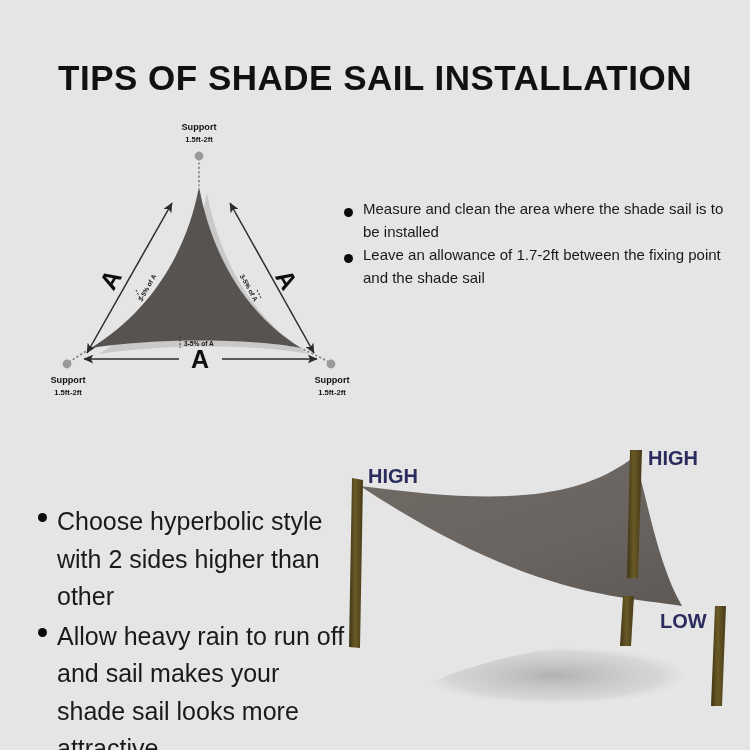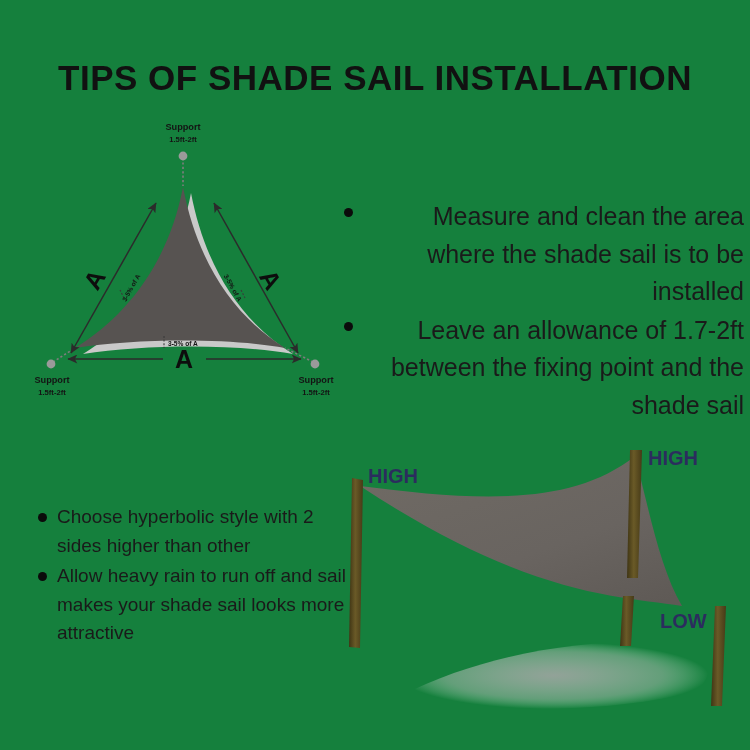--- a/index.html
+++ b/index.html
@@ -12,42 +12,42 @@
     height: 750px;
     position: relative;
     overflow: hidden;
     font-family: "Liberation Sans", sans-serif;
     -webkit-font-smoothing: antialiased;
   }
 
   #page {
     position: absolute;
     inset: 0;
-    background: #15803d;
+    background: #e5e5e5;
   }
 
   
   .title {
     position: absolute;
     top: 58px;
     left: 0;
     width: 750px;
     text-align: center;
     font-family: "Liberation Sans", sans-serif;
     font-size: 35px;
     font-weight: bold;
     letter-spacing: 0.5px;
     color: #111111;
     white-space: nowrap;
   }
 
   
   .panel-tri {
     position: absolute;
-    left: 20px;
+    left: 36px;
     top: 112px;
     width: 340px;
     height: 300px;
   }
   .panel-sail {
     position: absolute;
     left: 330px;
     top: 428px;
     width: 420px;
     height: 295px;
@@ -81,22 +81,22 @@
     background: #0b0b0b;
     margin-top: 10px;
     margin-right: 10px;
   }
   .bullet-text {
     flex: 1 1 auto;
     font-family: "Liberation Sans", sans-serif;
     color: #1a1a1a;
     line-height: 1.50;
   }
-  .bullets.top-right .bullet-text { font-size: 25px; text-align: right; }
-  .bullets.bottom-left .bullet-text { font-size: 19px; }
+  .bullets.top-right .bullet-text { font-size: 15px; }
+  .bullets.bottom-left .bullet-text { font-size: 25px; }
   .bullets.top-right .bullet-row { margin-bottom: 1px; }
   .bullets.bottom-left .bullet-row { margin-bottom: 2px; }
 
   
   .svg-support {
     font-family: "Liberation Sans", sans-serif;
     font-weight: bold;
     fill: #141414;
   }
   .svg-support-main { font-size: 9.2px; }

